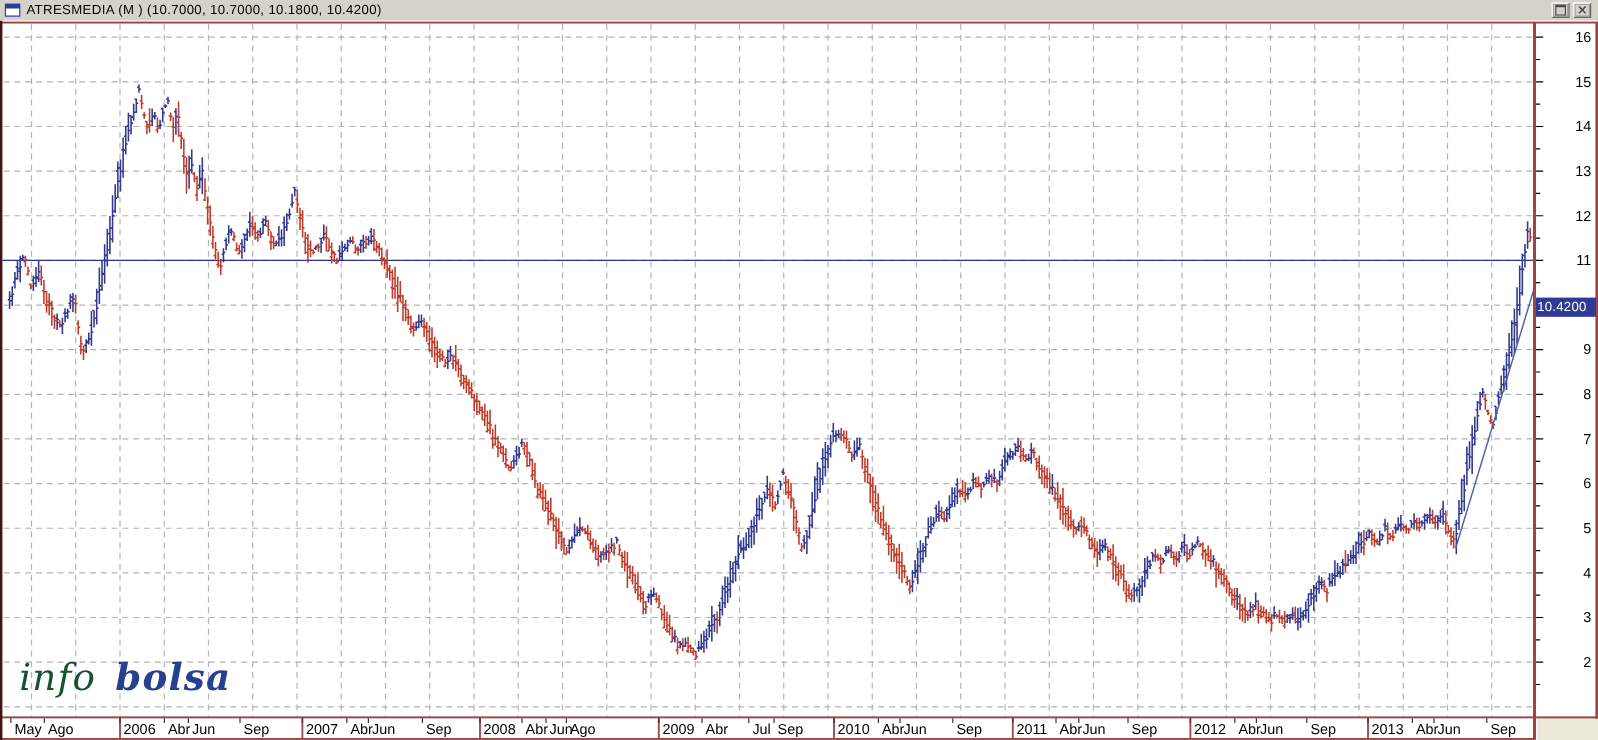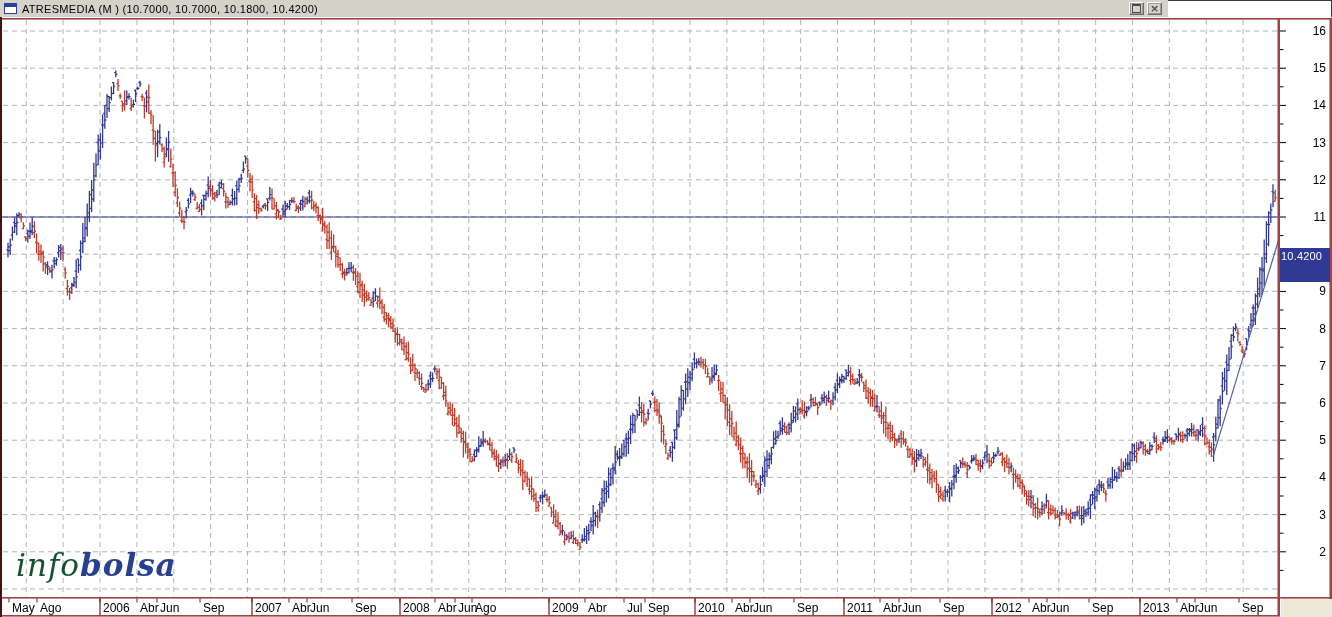--- a/index.html
+++ b/index.html
@@ -1,30 +1,30 @@
 <!DOCTYPE html>
 <html><head>
 <meta charset="utf-8">
 <style>
   html,body{margin:0;padding:0;}
   body{font-family:"Liberation Sans",sans-serif;background:#d5d2ca;}
   .window{position:relative;width:1332px;height:617px;background:#ffffff;outline:1px solid #3a3a3a;outline-offset:-1px;overflow:hidden;}
-  .titlebar{position:absolute;left:0;top:0;width:1168px;height:17px;background:#d5d2ca;display:flex;align-items:center;z-index:5;}
+  .titlebar{position:absolute;left:0;top:0;width:1332px;height:17px;background:#d5d2ca;display:flex;align-items:center;z-index:5;}
   .win-icon{width:13px;height:11px;margin-left:4px;background:#ffffff;border:1px solid #2c3e9a;box-sizing:border-box;border-top-width:4px;flex:0 0 auto;}
   .title-text{font-size:11px;color:#000;margin-left:5px;white-space:nowrap;letter-spacing:0.3px;}
   .win-buttons{margin-left:auto;margin-right:6px;display:flex;gap:3px;}
   .winbtn{width:15px;height:13px;background:#d5d2ca;border:1px solid;border-color:#ffffff #6b6b6b #6b6b6b #ffffff;box-shadow:0 0 0 1px #9a9a9a inset;padding:0;display:flex;align-items:center;justify-content:center;cursor:default;}
   .glyph-restore{display:block;width:7px;height:6px;border:1px solid #4a4a4a;border-top-width:2px;background:transparent;}
   .glyph-close{font-size:11px;line-height:9px;color:#4a4a4a;font-weight:bold;font-family:"DejaVu Sans",sans-serif;}
   .chart-area{position:absolute;left:0;top:17px;width:1332px;height:600px;background:#ffffff;}
   #chart-svg{position:absolute;left:0;top:0;}
   .logo{position:absolute;left:16px;top:530px;font-family:"DejaVu Serif","Liberation Serif",serif;font-style:italic;font-size:31px;letter-spacing:1px;user-select:none;}
   .logo-info{color:#14532d;}
-  .logo-bolsa{color:#27408f;font-weight:bold;}
-  .price-tag{position:absolute;left:1280px;top:213px;width:50px;height:34px;background:#2e3a96;color:#ffffff;font-size:11px;line-height:16px;padding-left:1px;box-sizing:border-box;letter-spacing:0.2px;}
+  .logo-bolsa{color:#27408f;font-weight:bold;margin-left:16px;}
+  .price-tag{position:absolute;left:1280px;top:213px;width:50px;height:16px;background:#2e3a96;color:#ffffff;font-size:11px;line-height:16px;padding-left:1px;box-sizing:border-box;letter-spacing:0.2px;}
 </style>
 </head>
 <body>
 
 <div class="window">
 
   <div class="titlebar">
     <span class="win-icon"></span>
     <span class="title-text">ATRESMEDIA (M ) (10.7000, 10.7000, 10.1800, 10.4200)</span>
     <span class="win-buttons">

